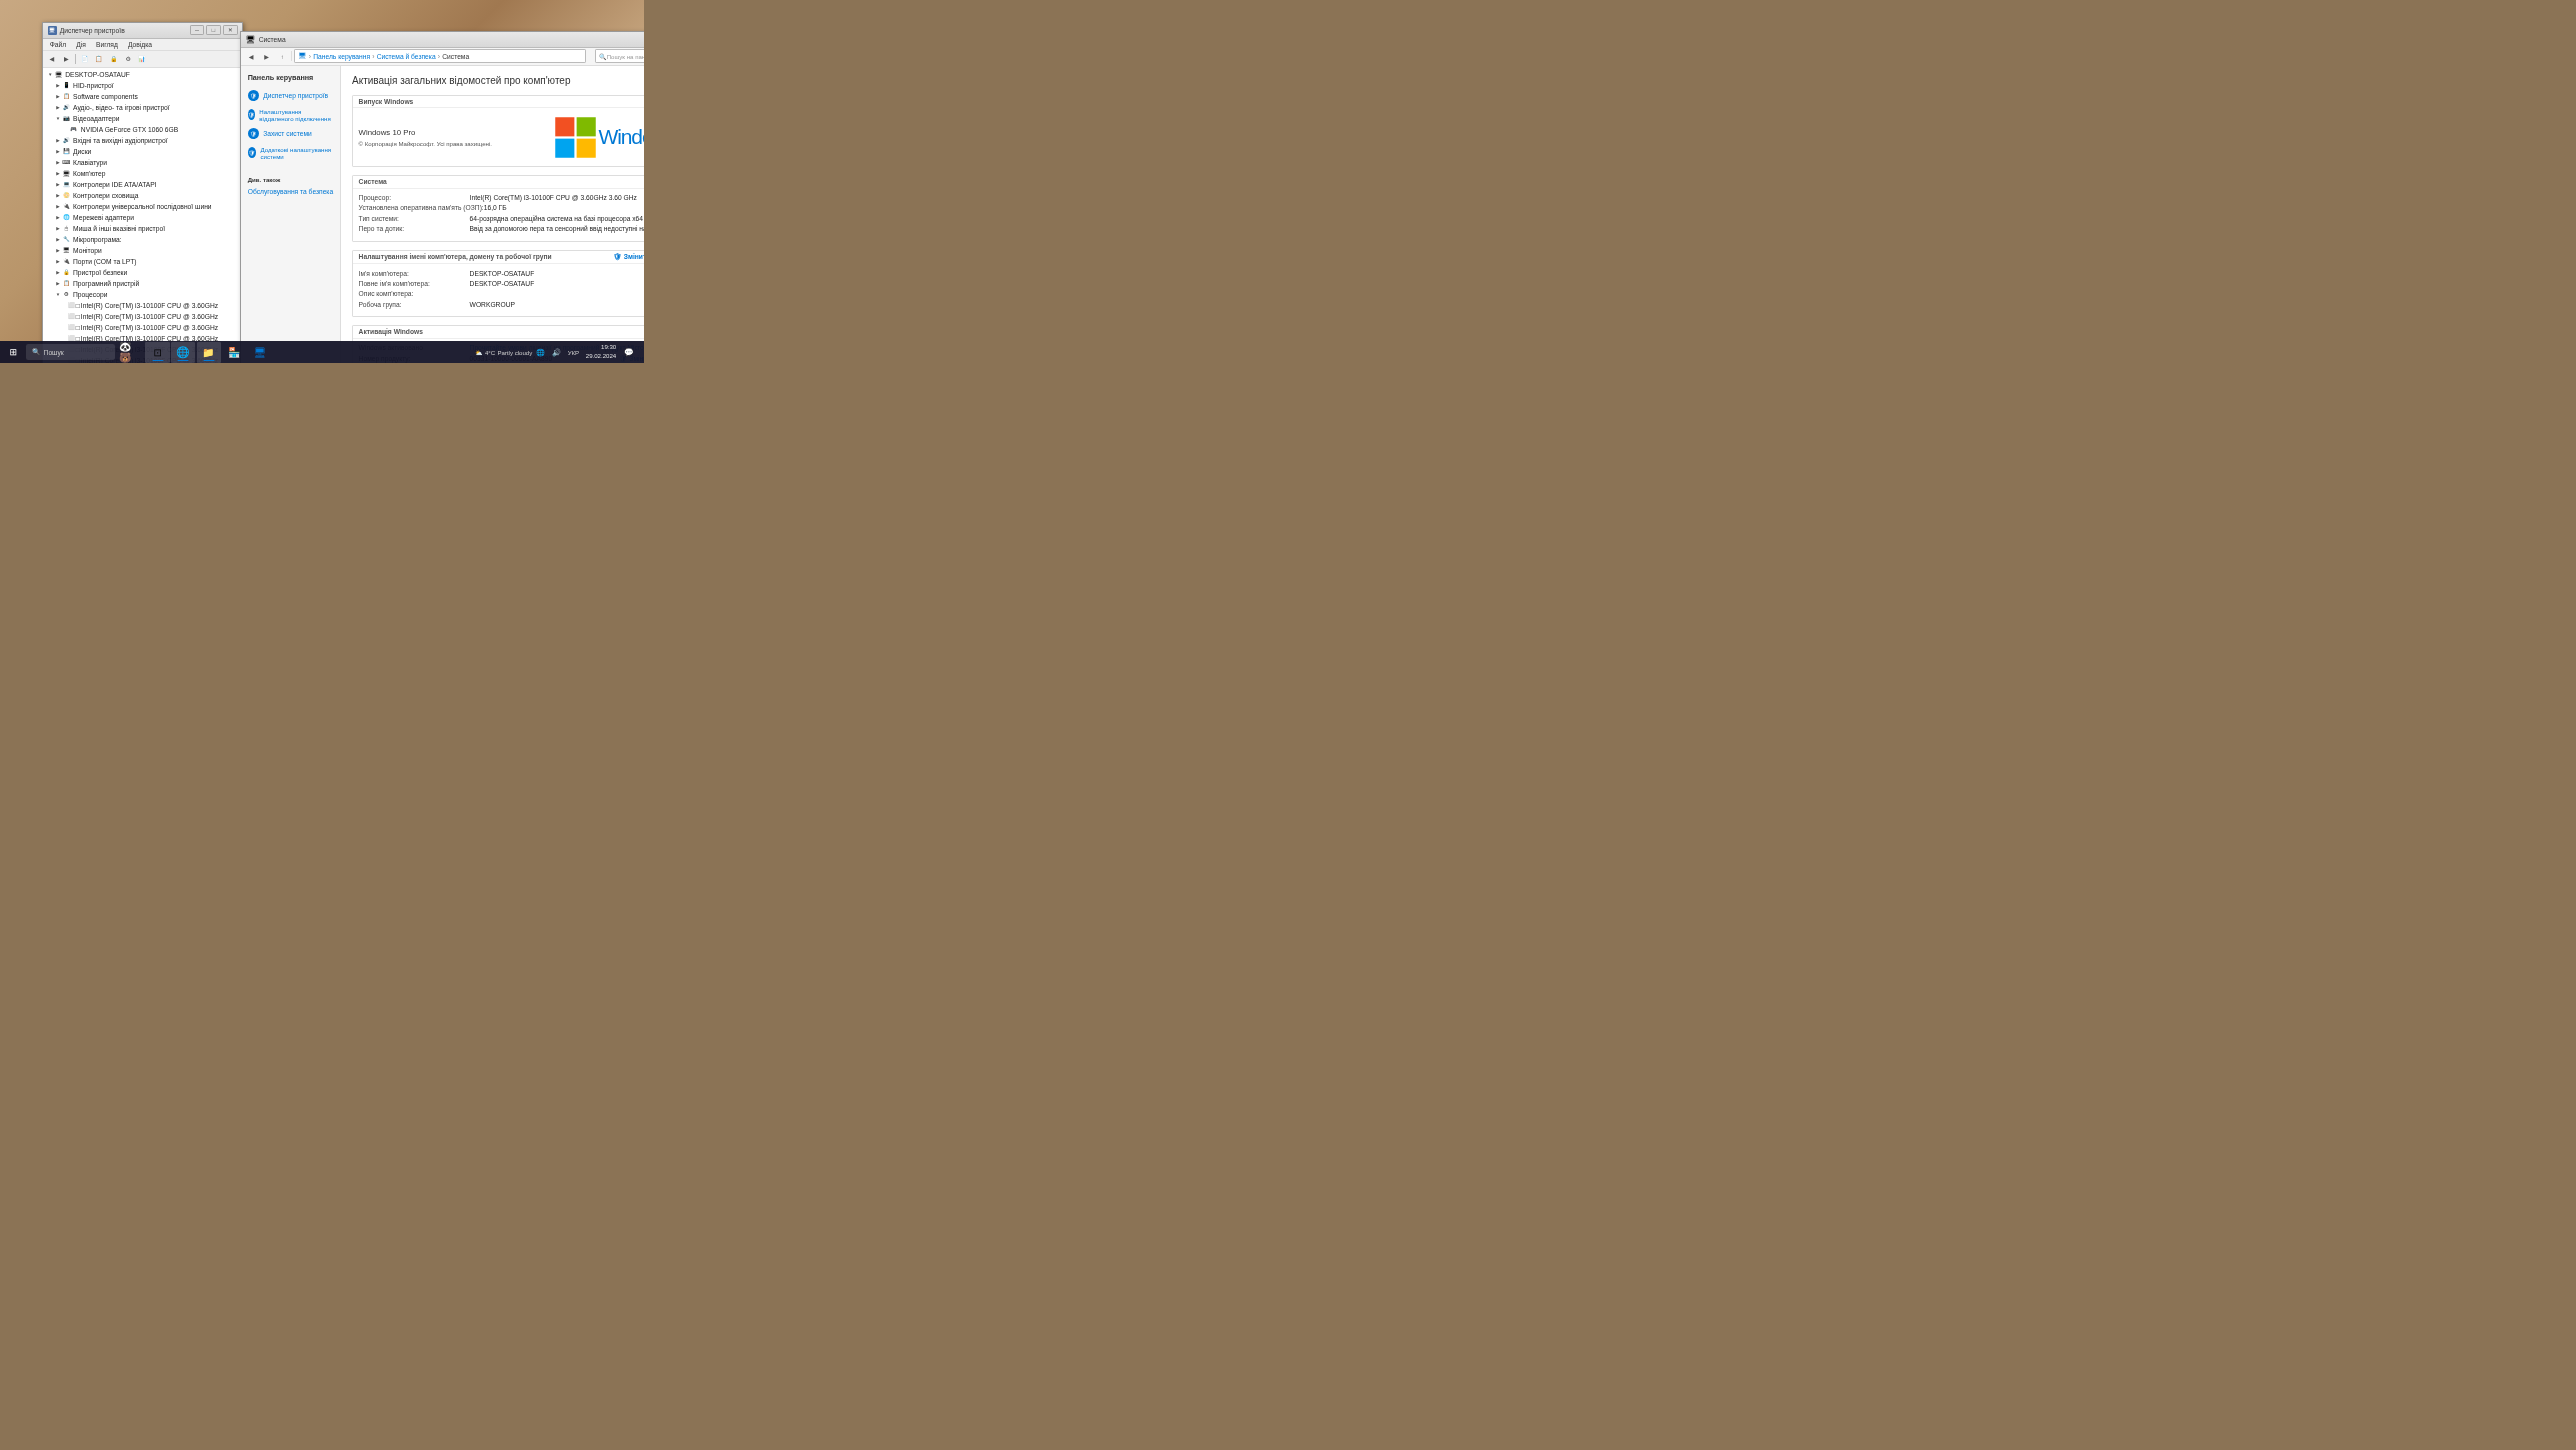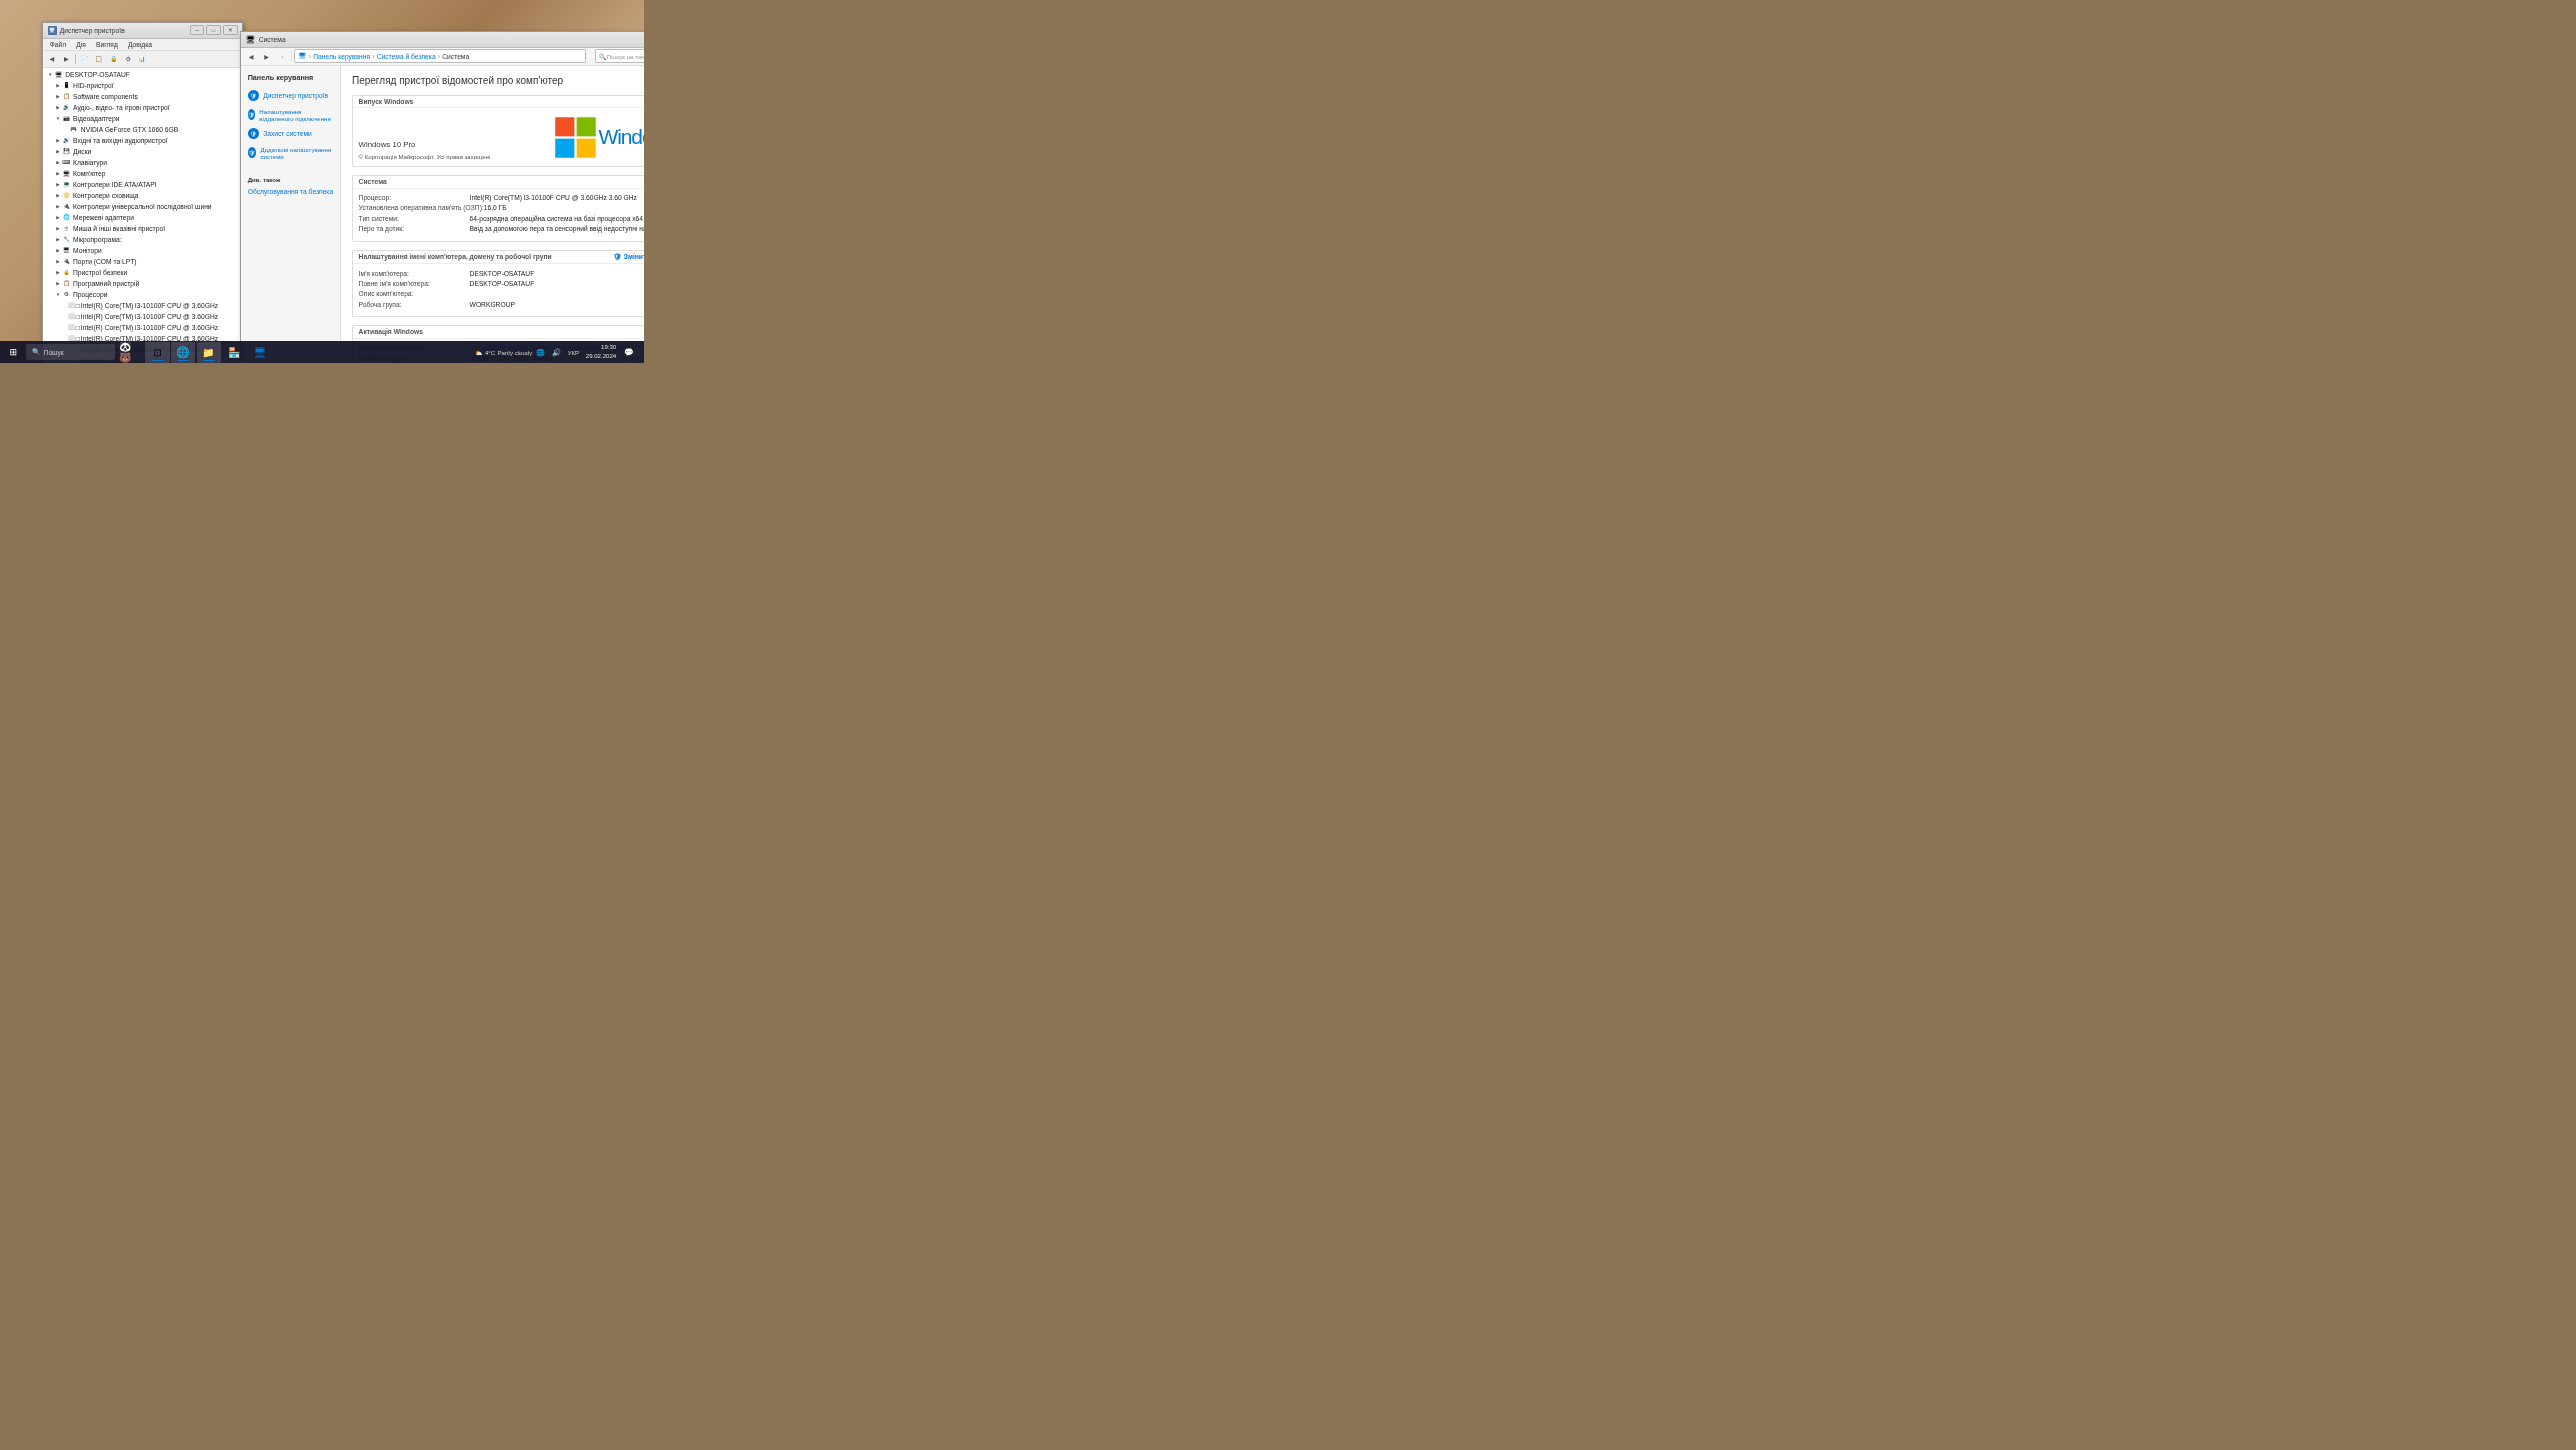--- a/index.html
+++ b/index.html
@@ -719,25 +719,25 @@
         <div class="sys-sidebar-icon">🛡</div>
         <span style="font-size:6.1px">Додаткові налаштування системи</span>
       </div>
 
       <div style="height:11px"></div>
       <div class="sys-sidebar-link" style="color:#333;font-size:6.1px;font-weight:600">Див. також</div>
       <div class="sys-sidebar-link">Обслуговування та безпека</div>
     </div>
 
     <div class="sys-main scrollbar-thin">
-      <div class="sys-main-title">Перегляд пристрої відомостей про комп'ютер</div>
+      <div class="sys-main-title">Активація загальних відомостей про комп'ютер</div>
 
       <div style="border:0.6px solid #ddd; border-radius:1.1px; margin-bottom:7.8px;">
         <div style="font-size:6.7px;font-weight:600;padding:2.2px 5.6px;border-bottom:0.6px solid #eee;color:#555;">Випуск Windows</div>
-        <div style="display:flex;align-items:flex-end;padding:6.7px 5.6px;">
+        <div style="display:flex;align-items:center;padding:6.7px 5.6px;">
           <div style="flex:1">
             <div style="font-size:7.8px;color:#333;margin-bottom:3.3px;">Windows 10 Pro</div>
             <div style="font-size:6.1px;color:#555;">© Корпорація Майкрософт. Усі права захищені.</div>
           </div>
           <div class="win10-logo-wrapper">
             <svg class="win10-logo-svg" viewBox="0 0 80 80">
               <rect x="4" y="4" width="34" height="34" fill="#f25022"></rect>
               <rect x="42" y="4" width="34" height="34" fill="#7fba00"></rect>
               <rect x="4" y="42" width="34" height="34" fill="#00a4ef"></rect>
               <rect x="42" y="42" width="34" height="34" fill="#ffb900"></rect>

